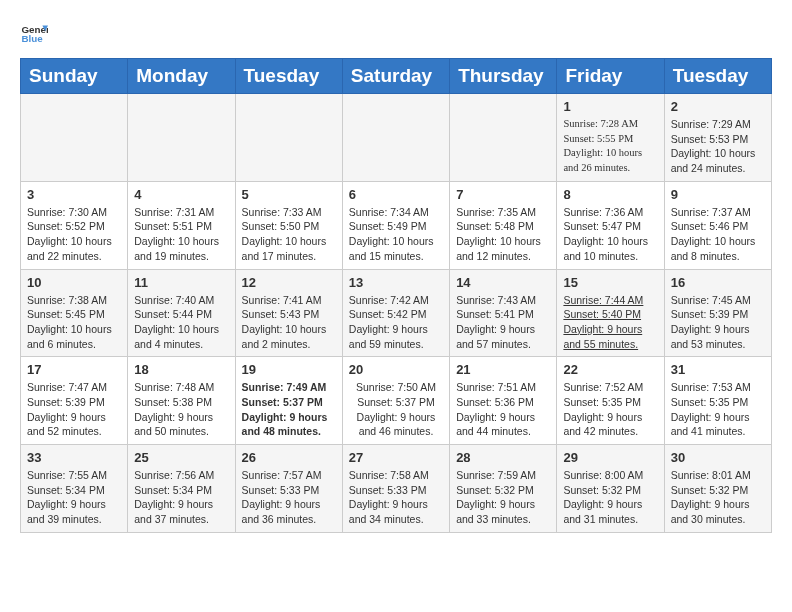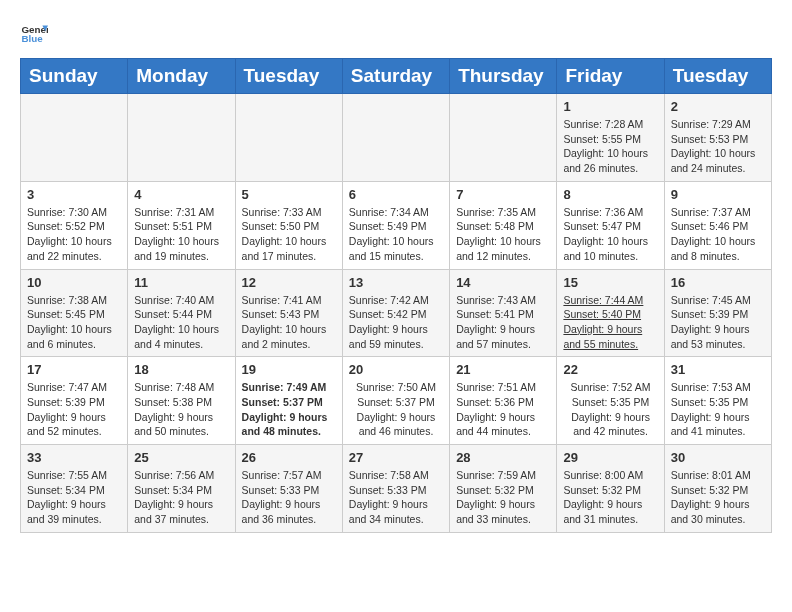--- a/index.html
+++ b/index.html
@@ -116,21 +116,21 @@
   </thead>
   <tbody id="calendar-body">
       <tr>
         <td class="empty-cell"></td>
         <td class="empty-cell"></td>
         <td class="empty-cell"></td>
         <td class="empty-cell"></td>
         <td class="empty-cell"></td>
         <td>
           <span class="day-number">1</span>
-          <div class="day-info" style="white-space: pre-line;">Sunrise: 7:28 AM
+          <div class="day-info" style="white-space: pre-line; font-family: Liberation Serif, serif;">Sunrise: 7:28 AM
 Sunset: 5:55 PM
 Daylight: 10 hours and 26 minutes.</div>
         </td>
         <td>
           <span class="day-number">2</span>
           <div class="day-info" style="white-space: pre-line;">Sunrise: 7:29 AM
 Sunset: 5:53 PM
 Daylight: 10 hours and 24 minutes.</div>
         </td>
       </tr>
@@ -248,21 +248,21 @@
 Daylight: 9 hours and 46 minutes.</div>
         </td>
         <td>
           <span class="day-number">21</span>
           <div class="day-info" style="white-space: pre-line;">Sunrise: 7:51 AM
 Sunset: 5:36 PM
 Daylight: 9 hours and 44 minutes.</div>
         </td>
         <td>
           <span class="day-number">22</span>
-          <div class="day-info" style="white-space: pre-line; text-align: center;">Sunrise: 7:52 AM
+          <div class="day-info" style="white-space: pre-line;">Sunrise: 7:52 AM
 Sunset: 5:35 PM
 Daylight: 9 hours and 42 minutes.</div>
         </td>
         <td>
           <span class="day-number">31</span>
           <div class="day-info" style="white-space: pre-line;">Sunrise: 7:53 AM
 Sunset: 5:35 PM
 Daylight: 9 hours and 41 minutes.</div>
         </td>
       </tr>

